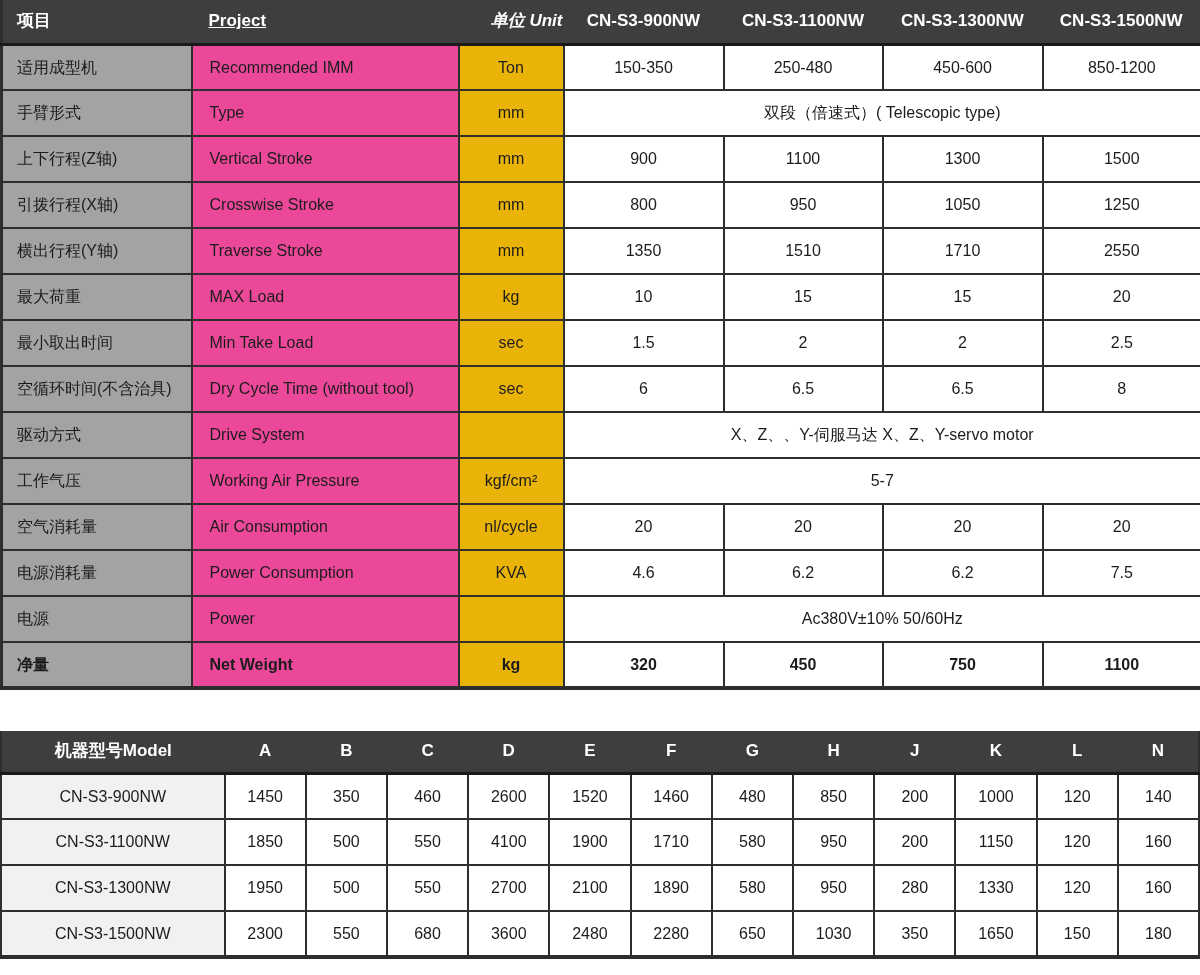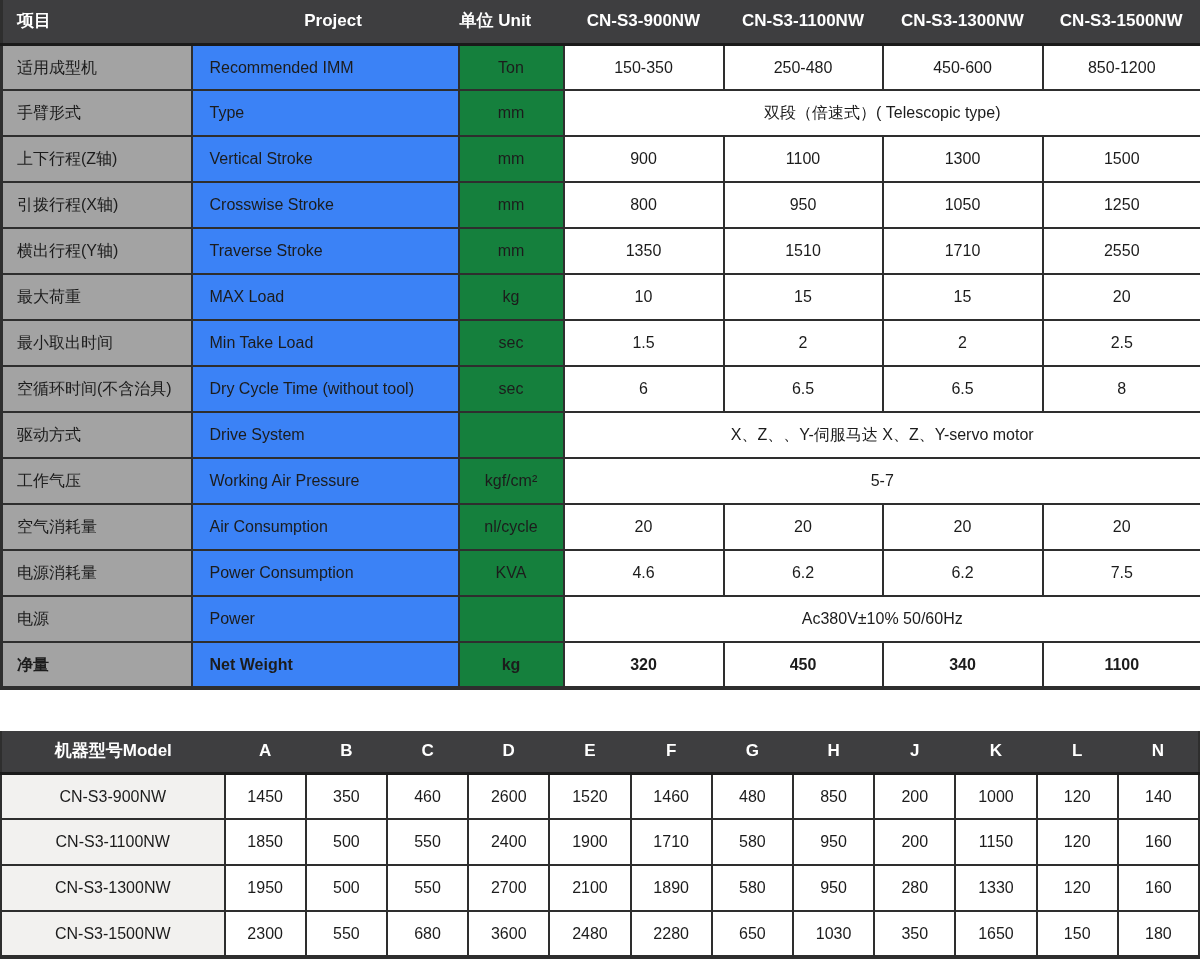--- a/index.html
+++ b/index.html
@@ -39,35 +39,35 @@
   }
   tbody td {
     border: 2px solid #2e2e2e;
     height: 46px;
     background: #ffffff;
     text-align: center;
   }
   
   .spec-table { border: 3px solid #2e2e2e; border-top: none; }
   .spec-table thead th.h-cn   { text-align: left; padding-left: 14px; }
-  .spec-table thead th.h-en   { text-align: center; padding-left: 17px; }
-  .spec-table thead th.h-unit { text-align: left; }
+  .spec-table thead th.h-en   { text-align: left; padding-left: 17px; text-decoration: underline; }
+  .spec-table thead th.h-unit { text-align: right; font-style: italic; }
   .spec-table thead th.h-model{ text-align: center; }
   .spec-table td.label-cn {
     background: #a3a3a3;
     text-align: left;
     padding-left: 14px;
   }
   .spec-table td.label-en {
-    background: #3b82f6;
+    background: #ec4899;
     text-align: left;
     padding-left: 17px;
   }
   .spec-table td.unit {
-    background: #15803d;
+    background: #eab308;
     text-align: center;
   }
   .spec-table tbody tr:last-child td { border-bottom: 4px solid #2e2e2e; font-weight: bold; }
   
   .table-gap { height: 41px; background: #ffffff; }
   
   .dim-table { border: 2px solid #2e2e2e; border-top: none; }
   .dim-table thead th { height: 42px; }
   .dim-table td.model-cell {
     background: #f2f1ef;
@@ -206,21 +206,21 @@
           <td class="label-en">Power</td>
           <td class="unit"></td>
           <td class="val" colspan="4">Ac380V±10% 50/60Hz</td>
         </tr>
         <tr>
           <td class="label-cn">净量</td>
           <td class="label-en">Net Weight</td>
           <td class="unit">kg</td>
           <td class="val">320</td>
           <td class="val">450</td>
-          <td class="val">340</td>
+          <td class="val">750</td>
           <td class="val">1100</td>
         </tr>
       </tbody>
   </table>
 
   <div class="table-gap"></div>
 
   <table class="dim-table">
     <colgroup>
       <col style="width:223px">
@@ -257,21 +257,21 @@
           <td class="val">200</td>
           <td class="val">1000</td>
           <td class="val">120</td>
           <td class="val">140</td>
         </tr>
         <tr>
           <td class="model-cell">CN-S3-1100NW</td>
           <td class="val">1850</td>
           <td class="val">500</td>
           <td class="val">550</td>
-          <td class="val">2400</td>
+          <td class="val">4100</td>
           <td class="val">1900</td>
           <td class="val">1710</td>
           <td class="val">580</td>
           <td class="val">950</td>
           <td class="val">200</td>
           <td class="val">1150</td>
           <td class="val">120</td>
           <td class="val">160</td>
         </tr>
         <tr>

